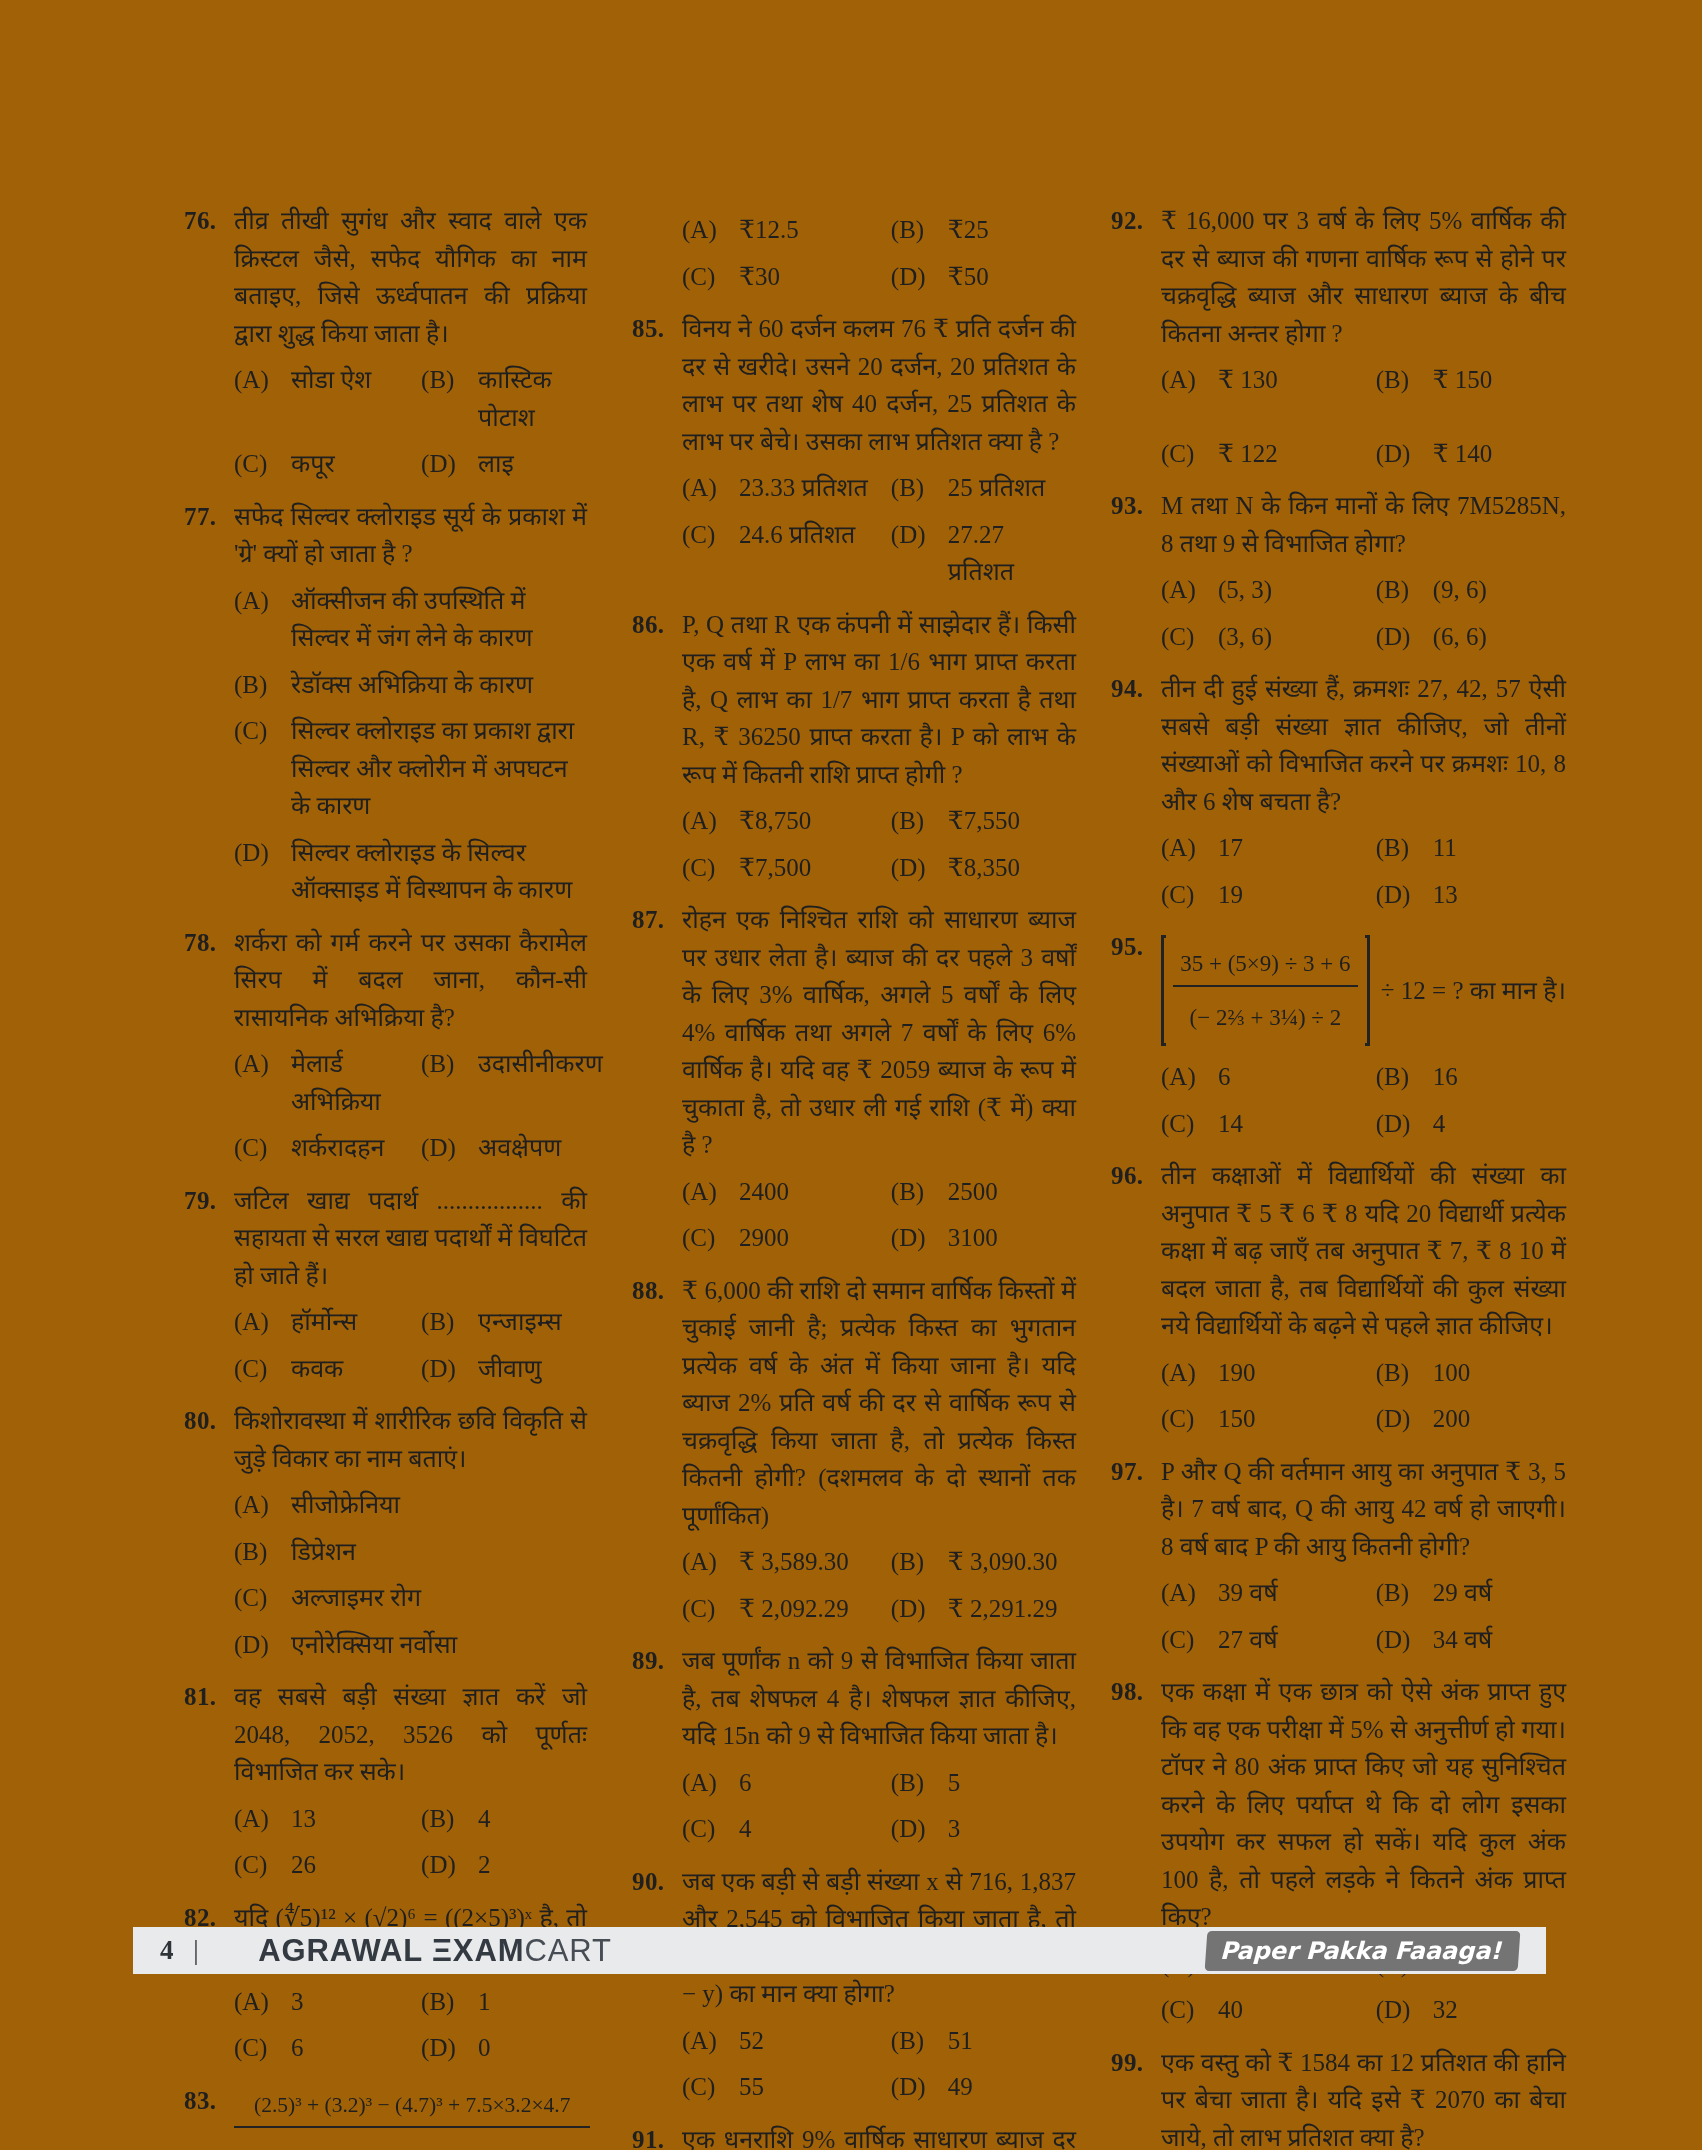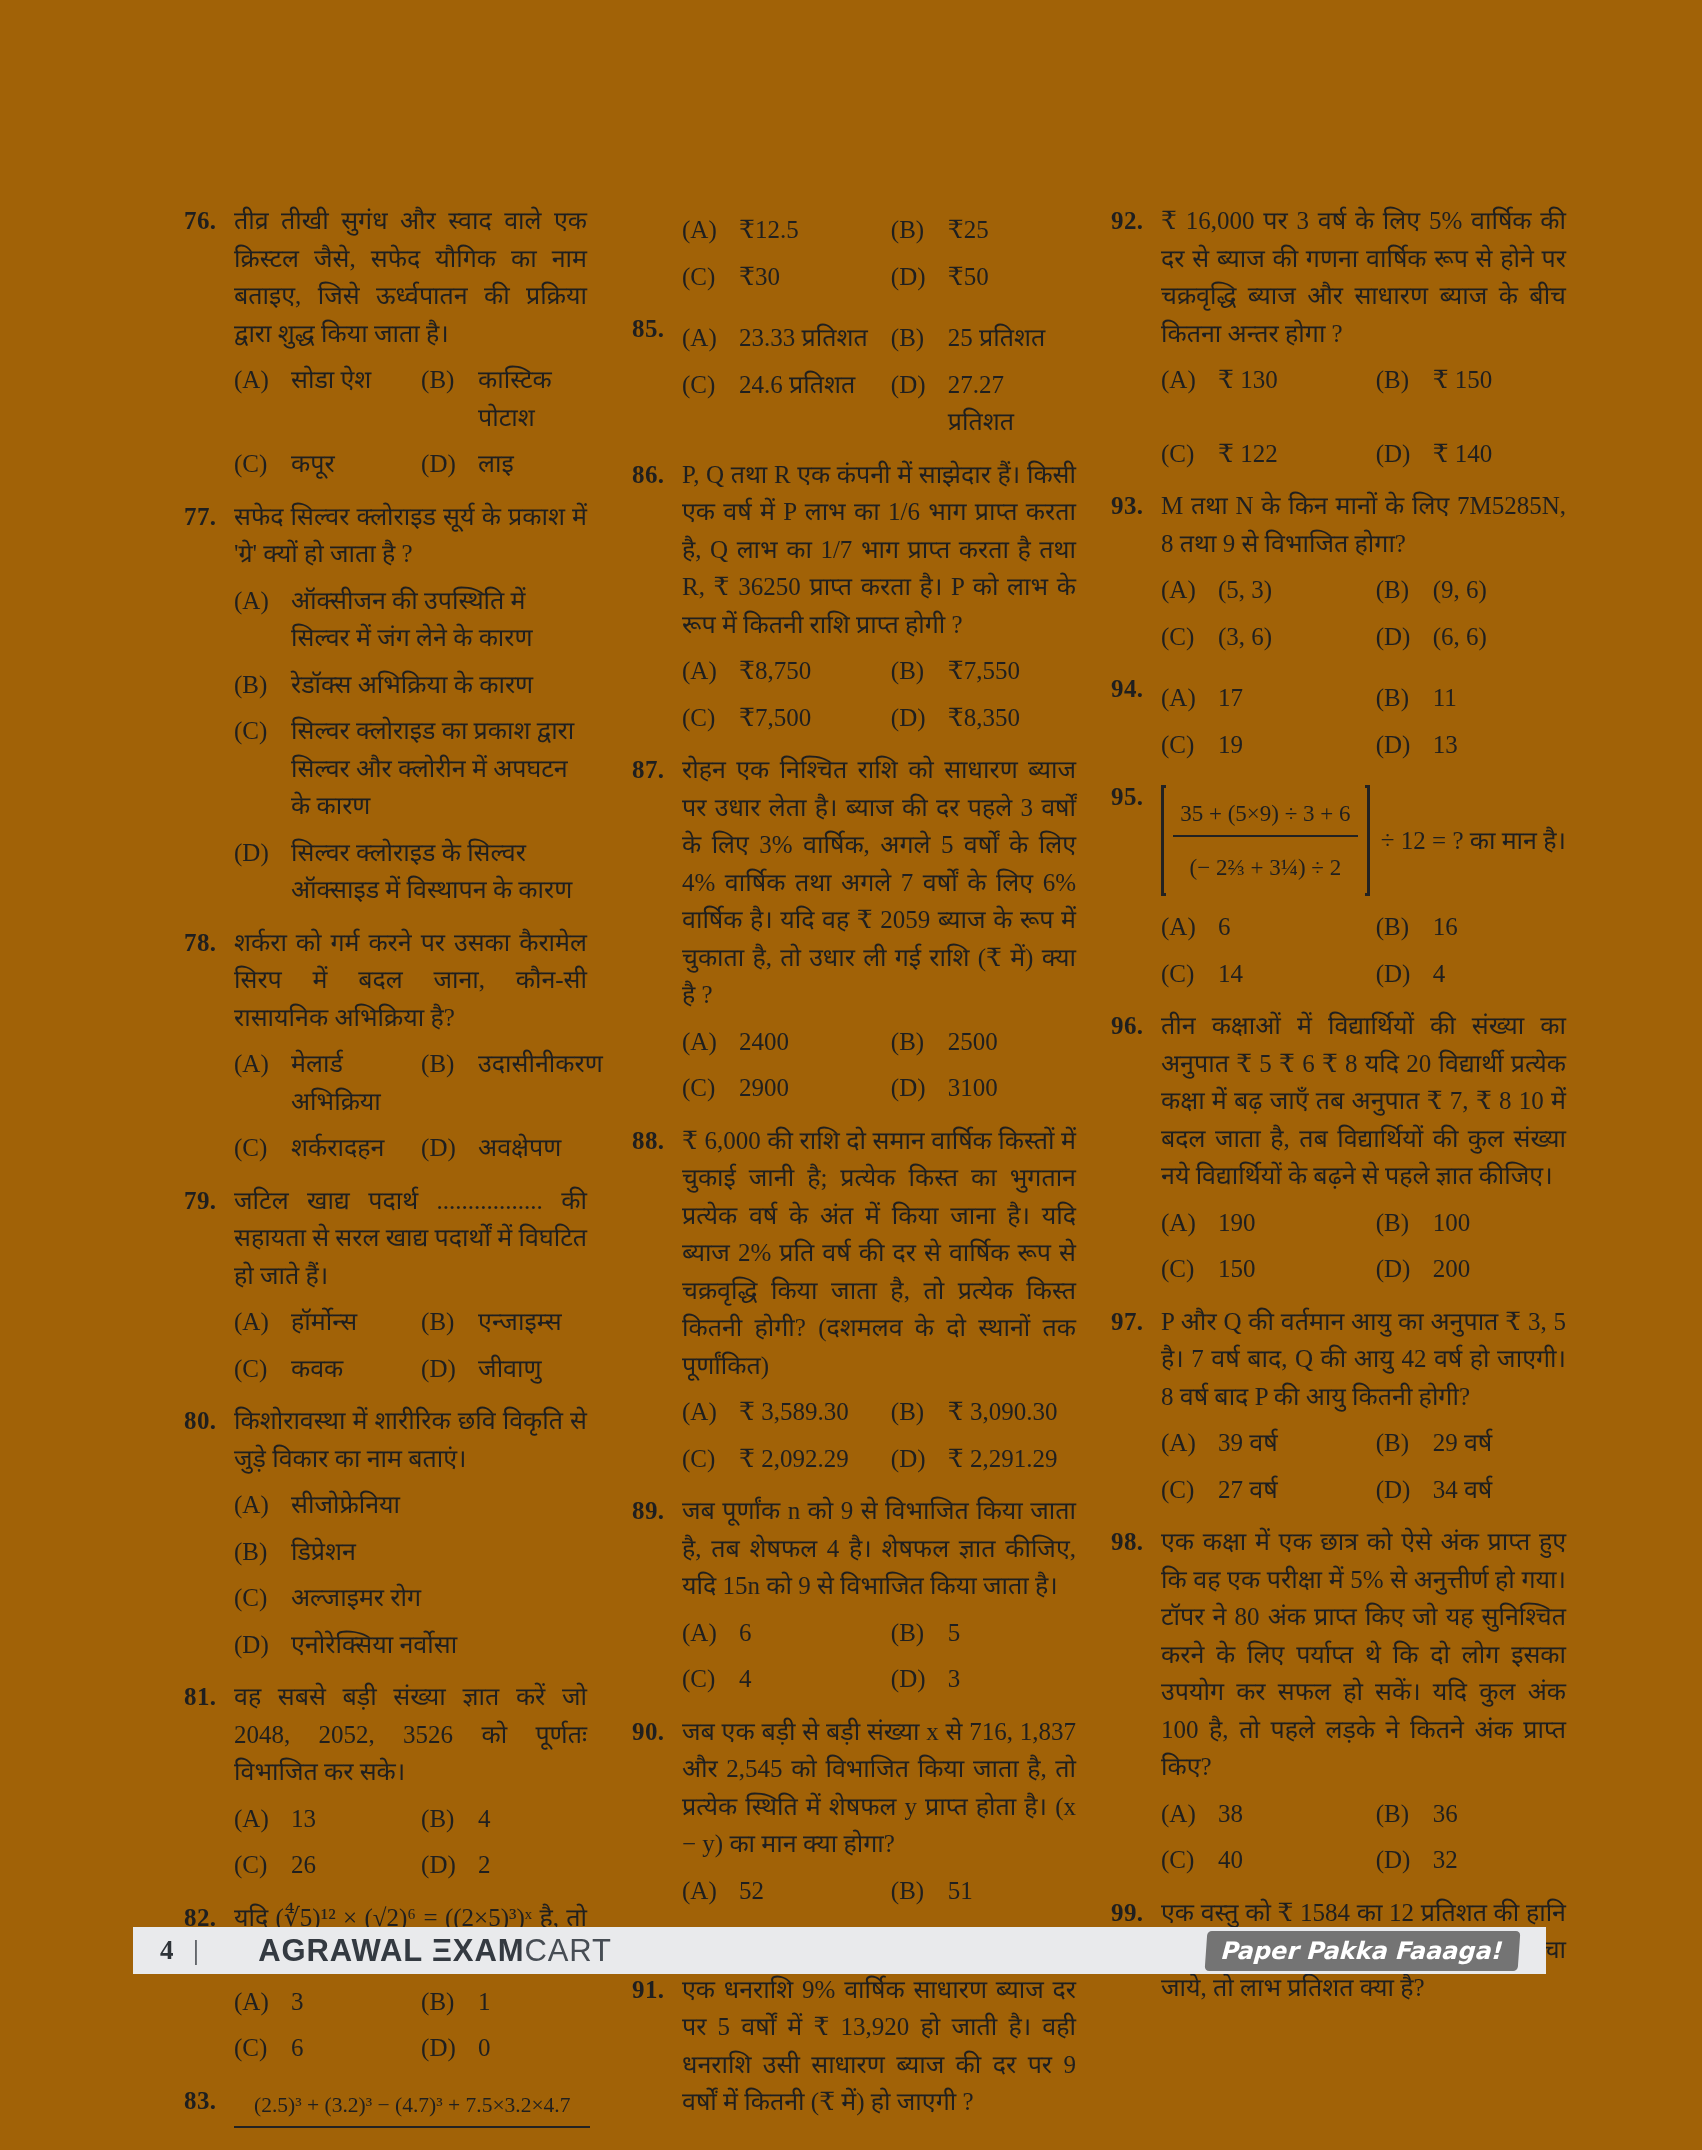--- a/index.html
+++ b/index.html
@@ -285,20 +285,21 @@
               <div class="opt">
                 <span class="olabel">(D)</span>
                 <span class="otext">₹50</span>
               </div>
             </div>
           </div>
         </div>
         <div class="question">
           <div class="qnum">85.</div>
           <div class="qbody">
+            <p class="qtext">विनय ने 60 दर्जन कलम 76 ₹ प्रति दर्जन की दर से खरीदे। उसने 20 दर्जन, 20 प्रतिशत के लाभ पर तथा शेष 40 दर्जन, 25 प्रतिशत के लाभ पर बेचे। उसका लाभ प्रतिशत क्या है ?</p>
             <div class="opts two-col">
               <div class="opt">
                 <span class="olabel">(A)</span>
                 <span class="otext">23.33 प्रतिशत</span>
               </div>
               <div class="opt">
                 <span class="olabel">(B)</span>
                 <span class="otext">25 प्रतिशत</span>
               </div>
               <div class="opt">
@@ -484,20 +485,21 @@
               <div class="opt">
                 <span class="olabel">(D)</span>
                 <span class="otext">(6, 6)</span>
               </div>
             </div>
           </div>
         </div>
         <div class="question">
           <div class="qnum">94.</div>
           <div class="qbody">
+            <p class="qtext">तीन दी हुई संख्या हैं, क्रमशः 27, 42, 57 ऐसी सबसे बड़ी संख्या ज्ञात कीजिए, जो तीनों संख्याओं को विभाजित करने पर क्रमशः 10, 8 और 6 शेष बचता है?</p>
             <div class="opts two-col">
               <div class="opt">
                 <span class="olabel">(A)</span>
                 <span class="otext">17</span>
               </div>
               <div class="opt">
                 <span class="olabel">(B)</span>
                 <span class="otext">11</span>
               </div>
               <div class="opt">

